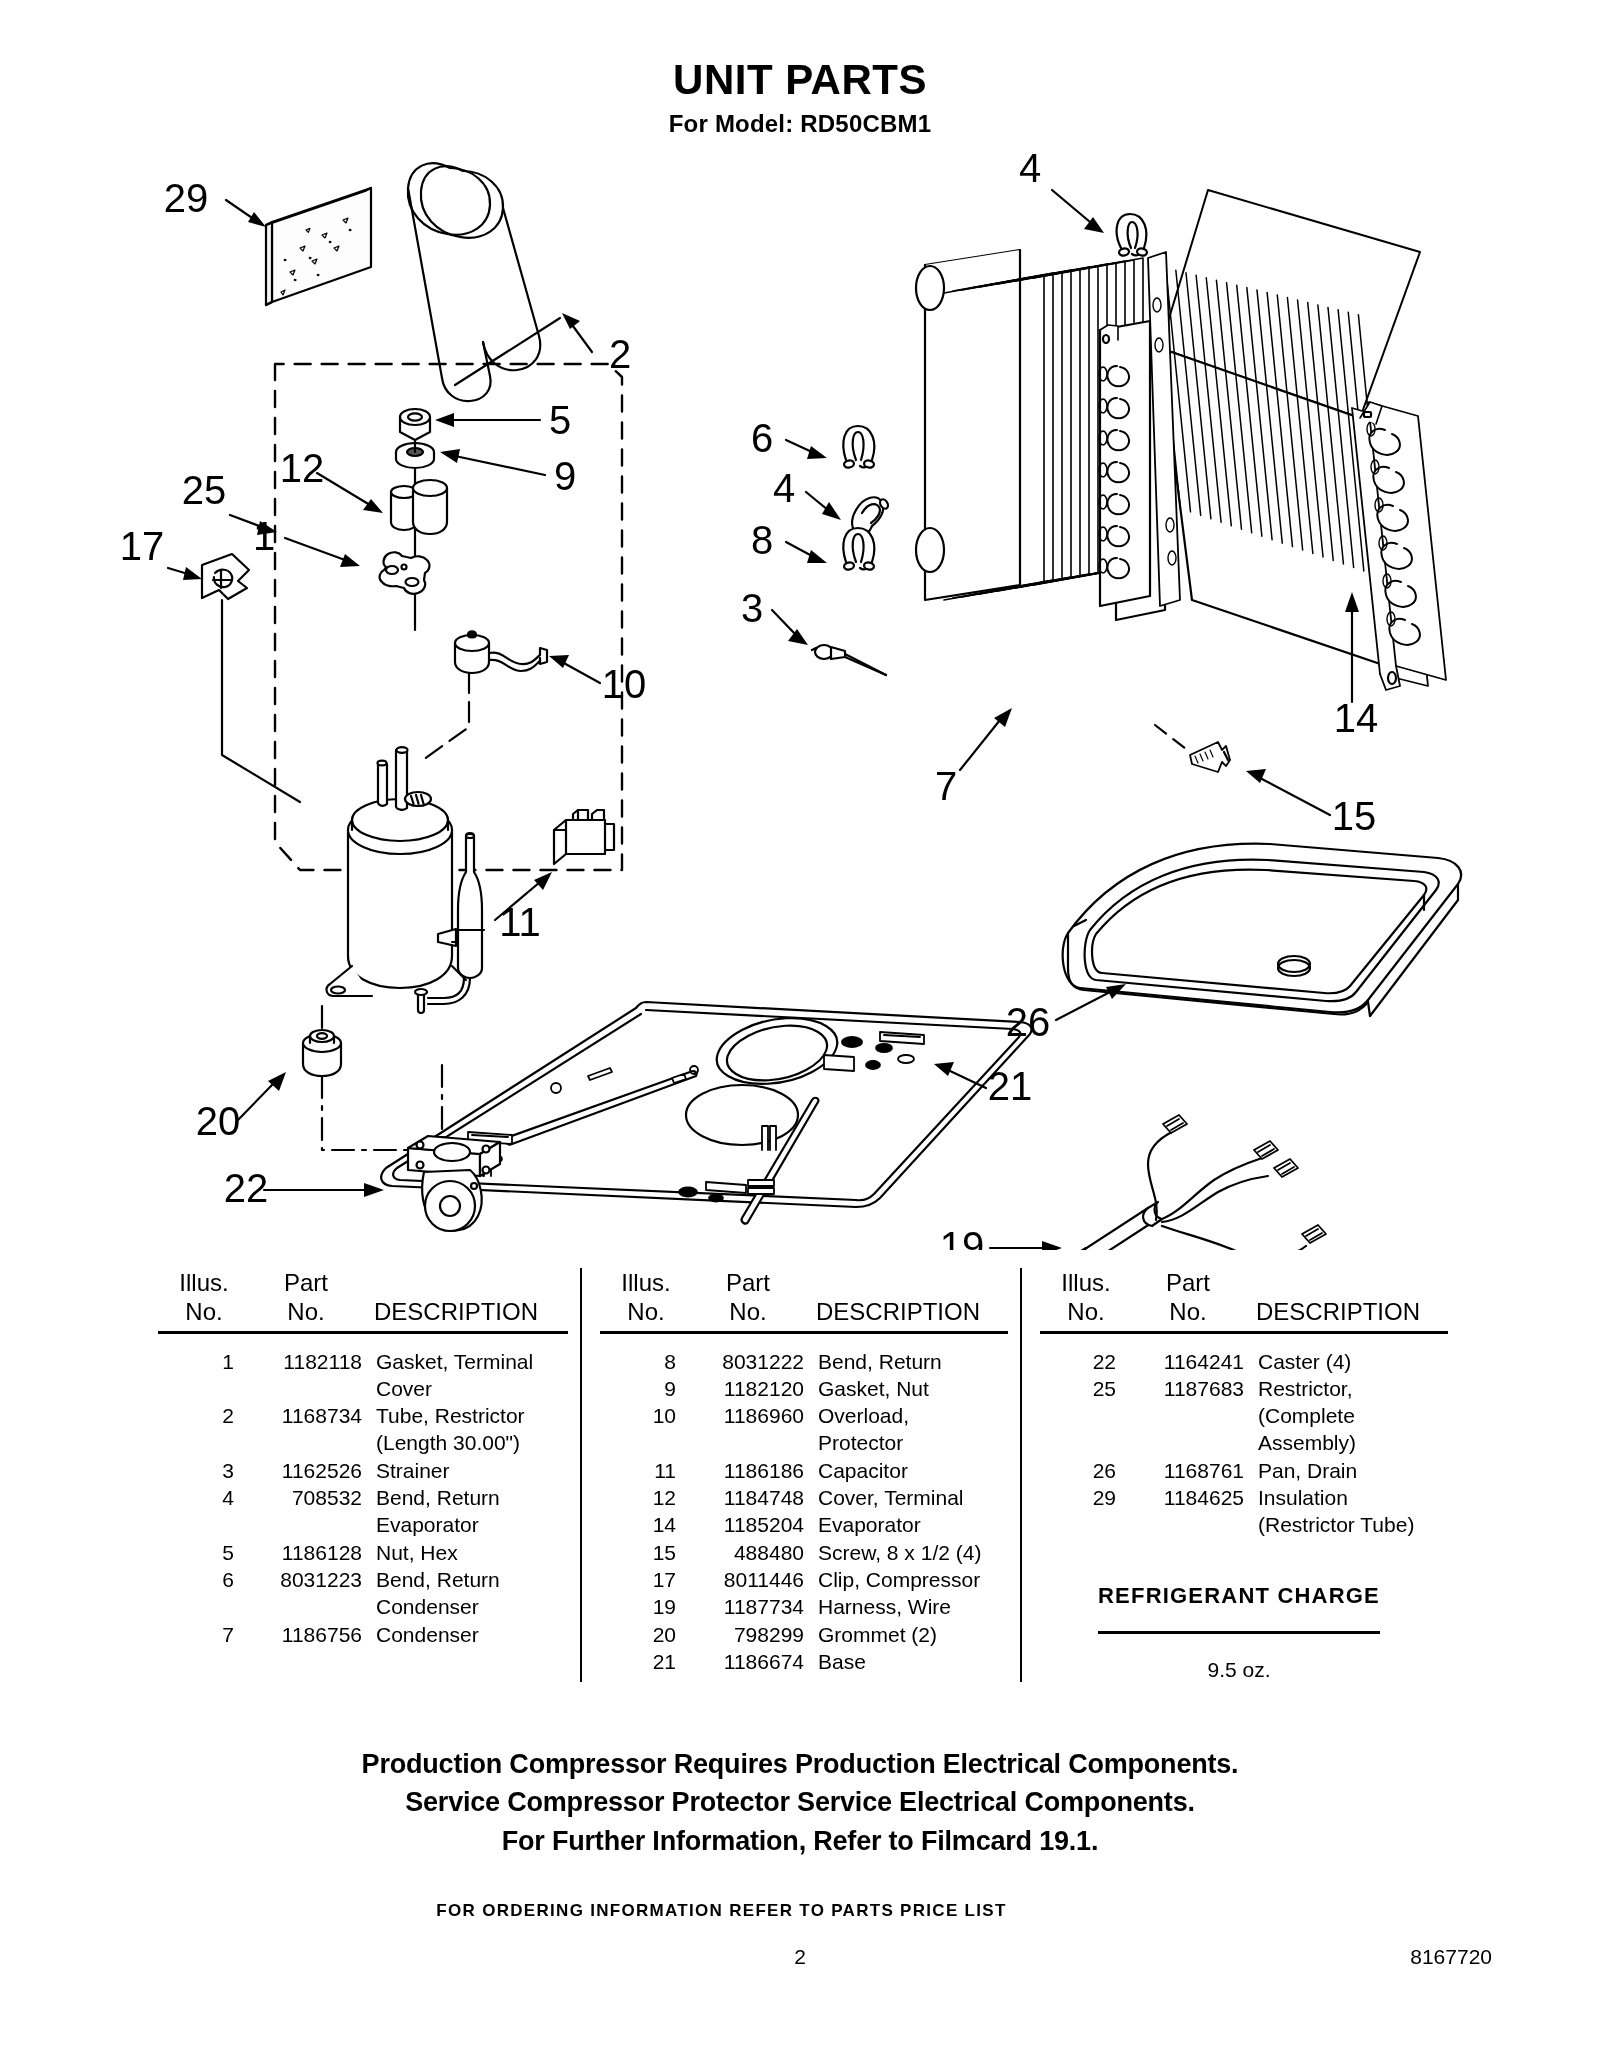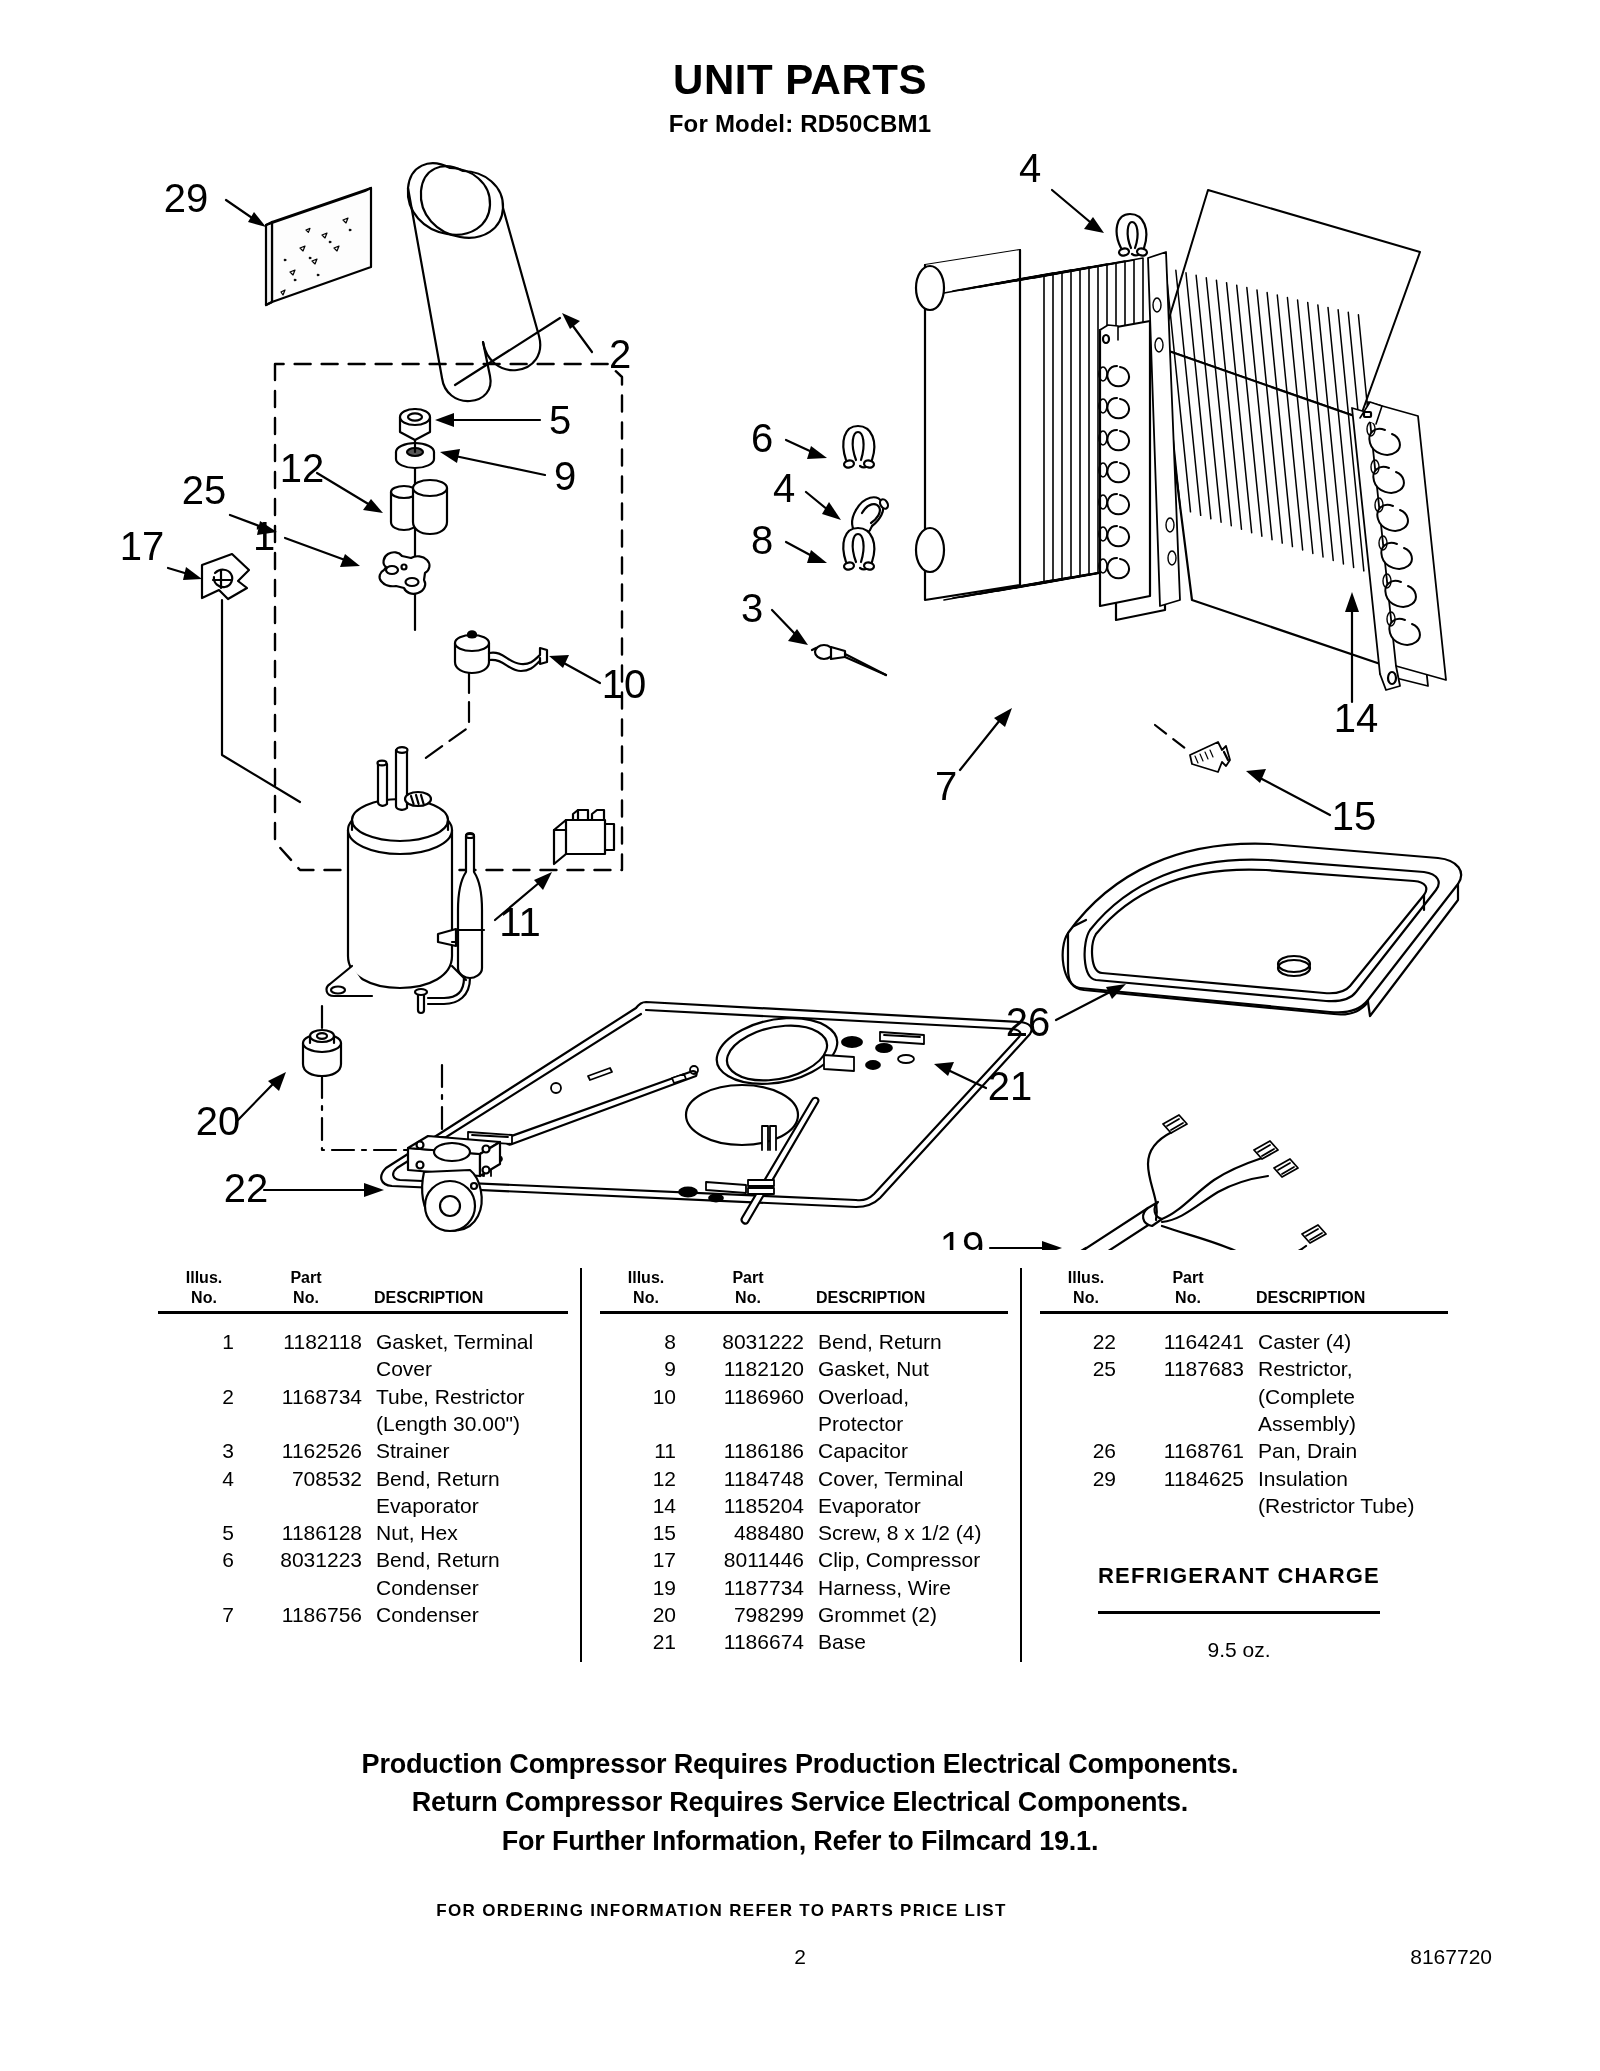--- a/index.html
+++ b/index.html
@@ -68,22 +68,22 @@
     width: 440px;
     padding: 0 12px 0 18px;
     box-sizing: border-box;
     position: relative;
   }
   .parts-col + .parts-col {
     border-left: 2px solid #000;
   }
   .col-head {
     display: flex;
-    font-weight: bold;
-    font-size: 16px;
+    font-weight: normal;
+    font-size: 24px;
     line-height: 1.22;
   }
   .ch-illus { width: 92px; text-align: center; }
   .ch-part  { width: 112px; text-align: center; }
   .ch-desc  { flex: 1; padding-left: 12px; }
   .head-rule {
     border-bottom: 3px solid #000;
     margin: 4px 0 14px 0;
     width: 100%;
   }
@@ -900,19 +900,19 @@
 
     <div class="refrig">
       <div class="refrig-title">REFRIGERANT CHARGE</div>
       <div class="refrig-value">9.5 oz.</div>
     </div>
   </div>
 </div>
 
 <div id="footer-notes">
   <div class="note-line">Production Compressor Requires Production Electrical Components.</div>
-  <div class="note-line">Return Compressor Requires Service Electrical Components.</div>
+  <div class="note-line">Service Compressor Protector Service Electrical Components.</div>
   <div class="note-line">For Further Information, Refer to Filmcard 19.1.</div>
 </div>
 
 <div id="ordering-line">FOR ORDERING INFORMATION REFER TO PARTS PRICE LIST</div>
 <div id="page-number">2</div>
 <div id="doc-number">8167720</div>
 
 </body></html>

